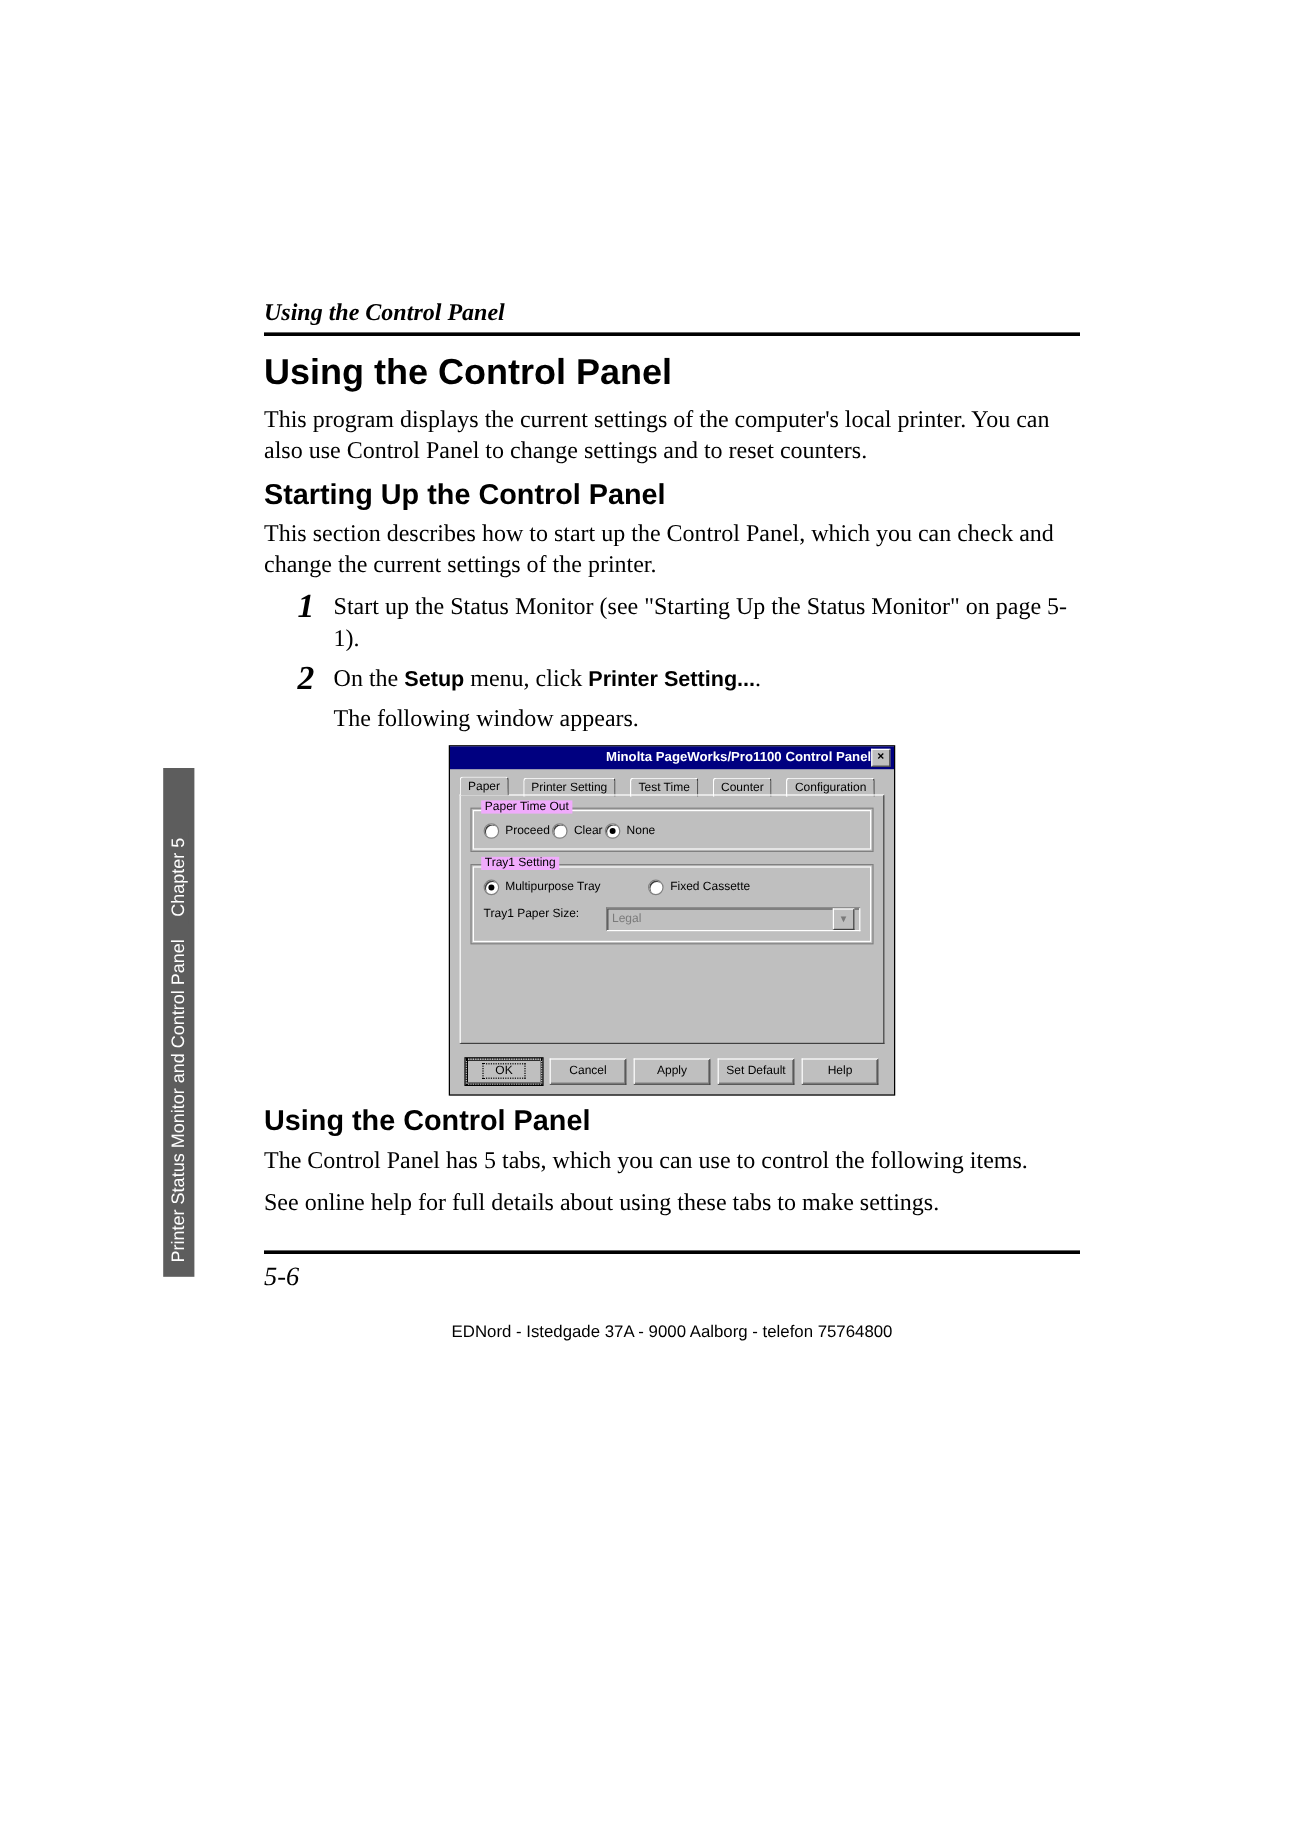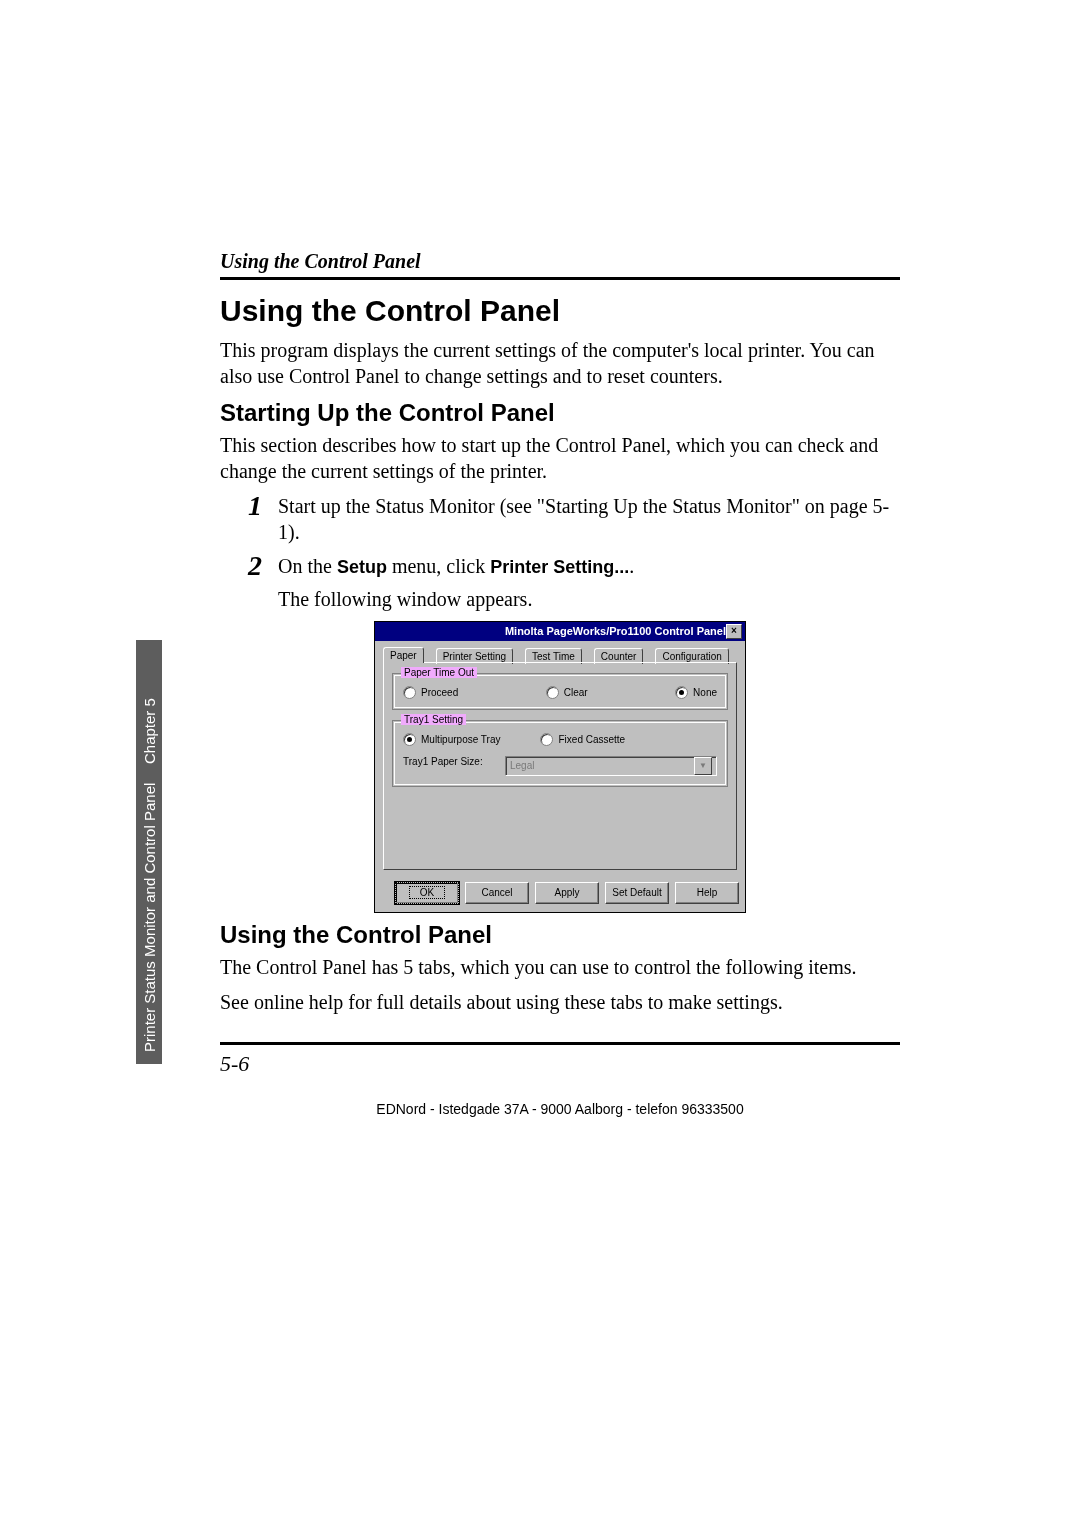--- a/index.html
+++ b/index.html
@@ -162,21 +162,20 @@
   .group-legend {
     position: absolute;
     top: -7px;
     left: 8px;
     background: #f0abfc;
     padding: 0 3px;
     font-size: 10px;
   }
   .radios {
     display: flex;
-    justify-content: space-between;
     gap: 2px;
   }
   .radio {
     display: flex;
     align-items: center;
     gap: 5px;
     font-size: 10px;
   }
   .rcircle {
     width: 11px; height: 11px;
@@ -219,21 +218,21 @@
     border-right-color: #404040;
     border-bottom-color: #404040;
     margin-left: auto;
     display: flex; align-items: center; justify-content: center;
     color: #7a7a7a;
     font-size: 8px;
   }
   .btn-row {
     display: flex;
     gap: 6px;
-    justify-content: flex-end;
+    justify-content: center;
     padding: 6px 6px 8px 6px;
   }
   .winbtn {
     width: 62px; height: 20px;
     background: #bfbfbf;
     border: 1px solid #fff;
     border-right-color: #404040;
     border-bottom-color: #404040;
     box-shadow: inset -1px -1px 0 #808080;
     font-size: 10px;
@@ -391,15 +390,15 @@
       </div>
     </div>
   </div>
 
   <div class="h2">Using the Control Panel</div>
   <div class="body-block">The Control Panel has 5 tabs, which you can use to control the following items.</div>
   <div class="body-block">See online help for full details about using these tabs to make settings.</div>
 
   <div class="footer-rule"></div>
   <div class="page-num">5-6</div>
-  <div class="footer-text">EDNord - Istedgade 37A - 9000 Aalborg - telefon 96333500</div>
+  <div class="footer-text">EDNord - Istedgade 37A - 9000 Aalborg - telefon 75764800</div>
 
 </div>
 
 </body></html>

